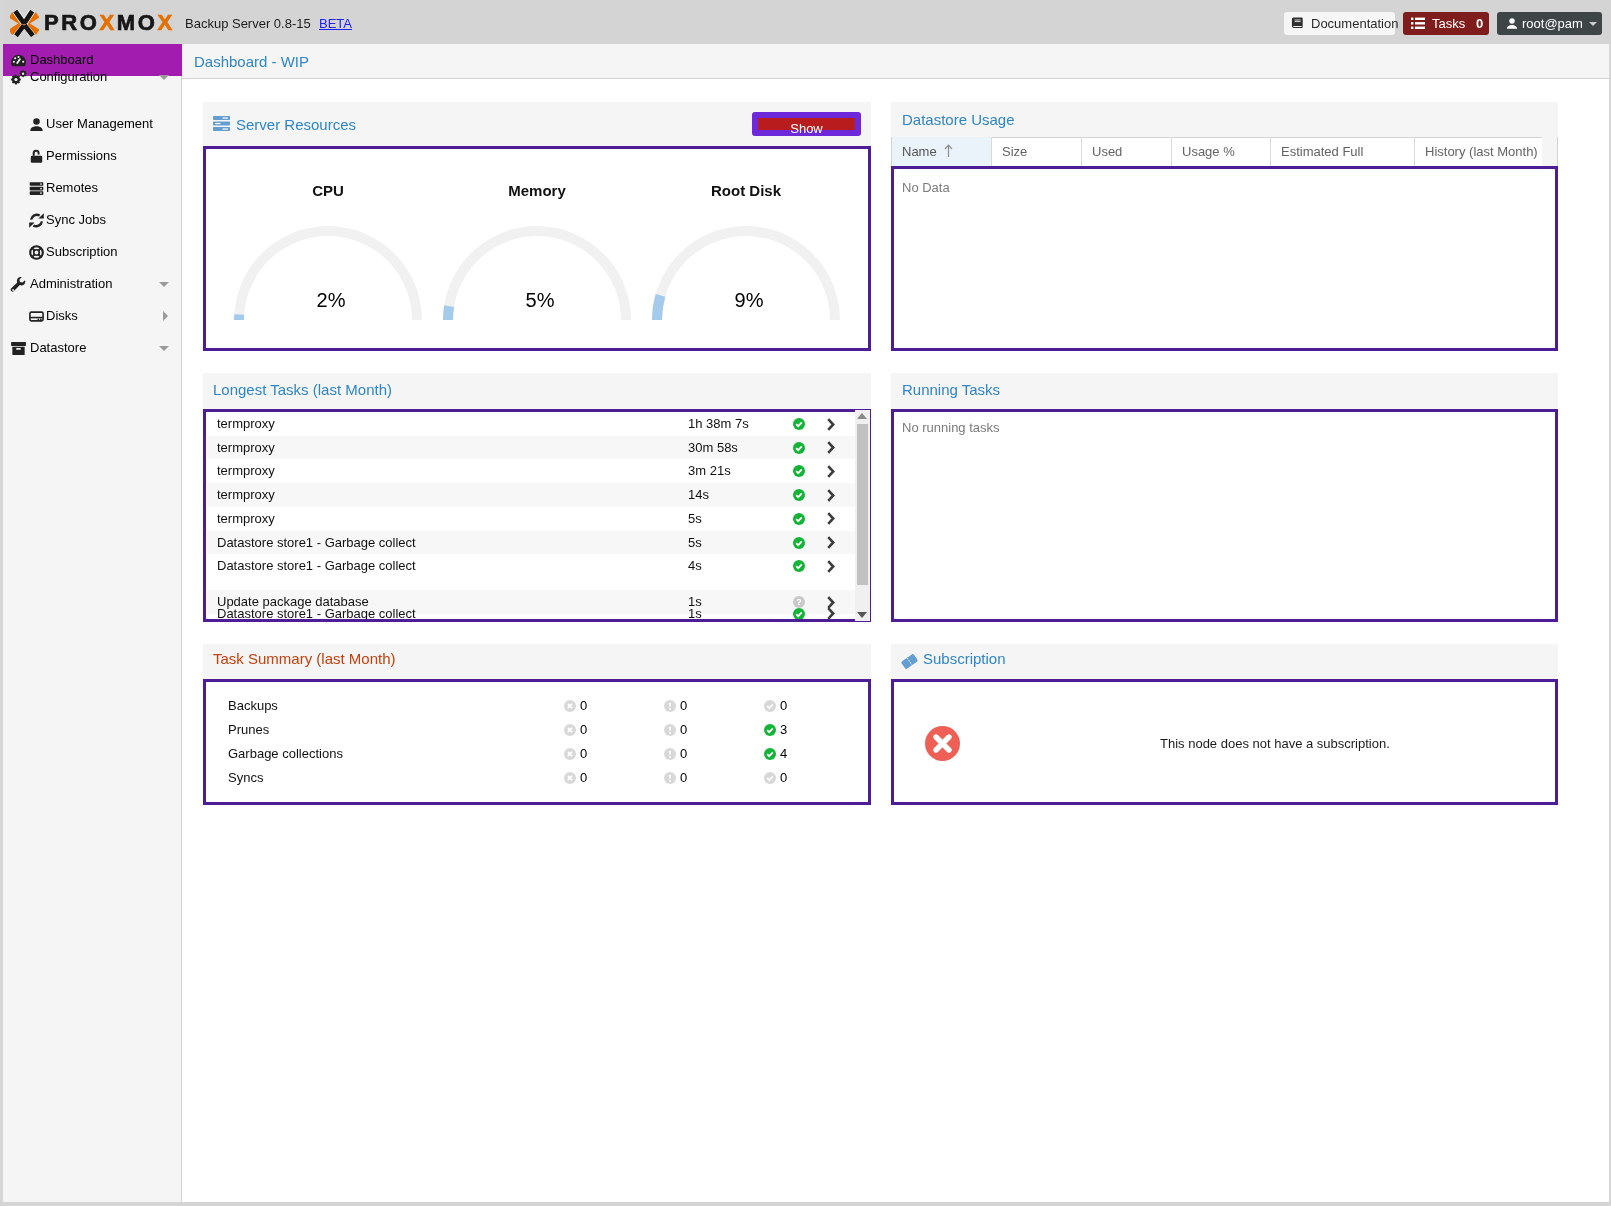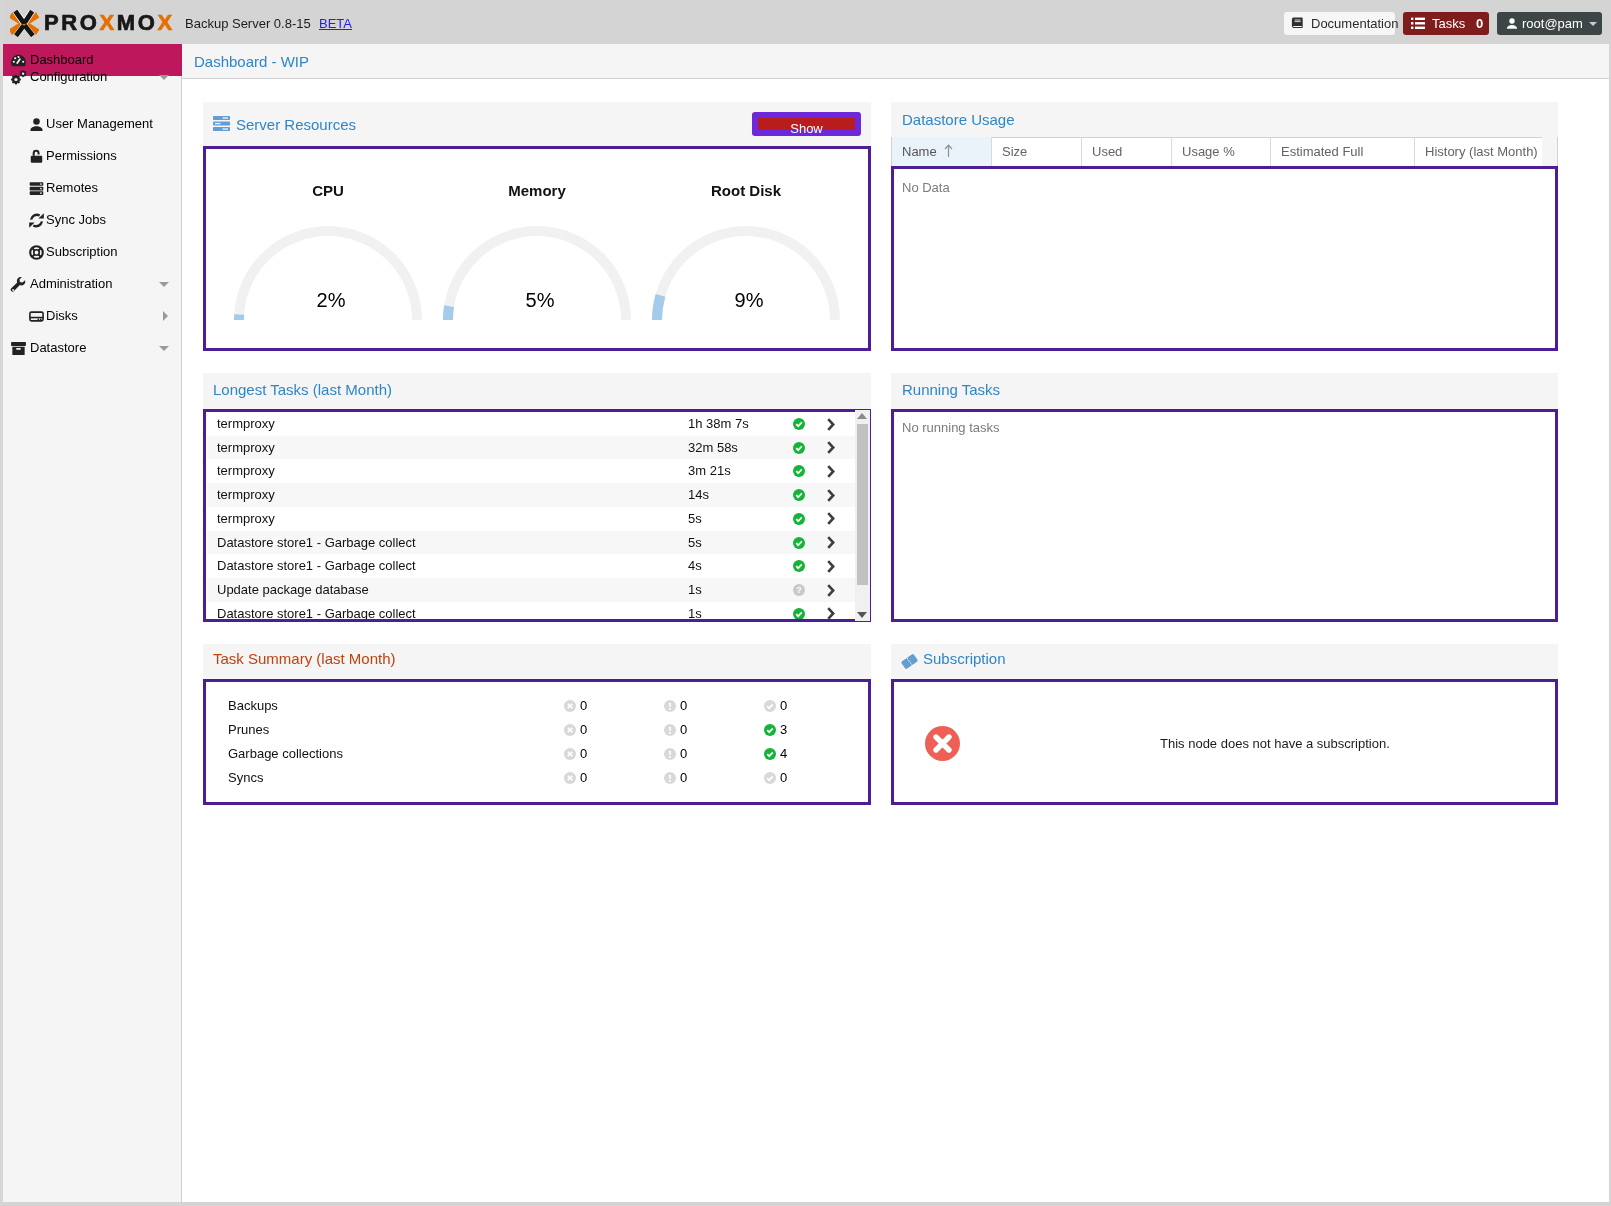--- a/index.html
+++ b/index.html
@@ -18,21 +18,21 @@
 #btn-tasks { left:1403px; width:86px; background:#7f1d1d; color:#fff; }
 #btn-user { left:1497px; width:105px; background:#3e4546; color:#fff; }
 
 
 #sidebar { left:0; top:44px; width:182px; height:1162px; background:#f5f5f5; border-right:1px solid #d0d0d0; }
 .nav { position:absolute; left:0; width:181.5px; height:32px; font-size:13px; color:#030303; }
 .nav .ic { position:absolute; left:10px; top:8px; width:17px; height:17px; }
 .nav .ic2 { position:absolute; left:28px; top:8px; width:17px; height:17px; }
 .nav .lbl1 { position:absolute; left:30px; top:0; line-height:32px; }
 .nav .lbl2 { position:absolute; left:46px; top:0; line-height:32px; }
-.nav.sel { background:#be185d;padding-left:11px; }
+.nav.sel { background:#a21caf;padding-left:11px; }
 .caret { position:absolute; right:13px; top:14px; width:0; height:0; border-left:5px solid transparent; border-right:5px solid transparent; border-top:5px solid #9a9a9a; }
 .caretr { position:absolute; right:14px; top:11px; width:0; height:0; border-top:5px solid transparent; border-bottom:5px solid transparent; border-left:5px solid #9a9a9a; }
 
 
 #tabbar { left:182px; top:44px; width:1429px; height:35px; background:#f5f5f5; border-bottom:1px solid #d2d2d2; }
 #tabtitle { left:194px; top:44px; height:35px; line-height:36px; font-size:15px; color:#2e86c8; }
 
 
 .phead { position:absolute; background:#f5f5f5; font-size:16px; color:#2e86c8; }
 .pbody { position:absolute; background:#fff; border:3px solid #4c1d95; }
@@ -328,21 +328,21 @@
       <svg class="tic" width="12" height="12" viewBox="0 0 12 12">
         <circle cx="6" cy="6" r="6" fill="#14b439"></circle>
         <path d="M3.2 6.2l2 2 3.6-3.8" fill="none" stroke="#fff" stroke-width="1.7"></path>
       </svg>
       <svg class="tch" width="8" height="13" viewBox="0 0 8 13">
         <path d="M1.2 1.2l5 5.3-5 5.3" fill="none" stroke="#3d3d3d" stroke-width="2.6"></path>
       </svg>
     </div>
   <div class="trow alt" style="top:23.7px;">
       <span class="tname">termproxy</span>
-      <span class="ttime">32m 58s</span>
+      <span class="ttime">30m 58s</span>
       <svg class="tic" width="12" height="12" viewBox="0 0 12 12">
         <circle cx="6" cy="6" r="6" fill="#14b439"></circle>
         <path d="M3.2 6.2l2 2 3.6-3.8" fill="none" stroke="#fff" stroke-width="1.7"></path>
       </svg>
       <svg class="tch" width="8" height="13" viewBox="0 0 8 13">
         <path d="M1.2 1.2l5 5.3-5 5.3" fill="none" stroke="#3d3d3d" stroke-width="2.6"></path>
       </svg>
     </div>
   <div class="trow" style="top:47.4px;">
       <span class="tname">termproxy</span>
@@ -392,21 +392,21 @@
       <span class="tname">Datastore store1 - Garbage collect</span>
       <span class="ttime">4s</span>
       <svg class="tic" width="12" height="12" viewBox="0 0 12 12">
         <circle cx="6" cy="6" r="6" fill="#14b439"></circle>
         <path d="M3.2 6.2l2 2 3.6-3.8" fill="none" stroke="#fff" stroke-width="1.7"></path>
       </svg>
       <svg class="tch" width="8" height="13" viewBox="0 0 8 13">
         <path d="M1.2 1.2l5 5.3-5 5.3" fill="none" stroke="#3d3d3d" stroke-width="2.6"></path>
       </svg>
     </div>
-  <div class="trow alt" style="top:166px;">
+  <div class="trow alt" style="top:178px;">
       <span class="tname">Update package database</span>
       <span class="ttime">1s</span>
       <svg class="tic" width="12" height="12" viewBox="0 0 12 12">
         <circle cx="6" cy="6" r="6" fill="#c9c9c9"></circle>
         <text x="6" y="9" text-anchor="middle" font-family="Liberation Sans" font-size="9" font-weight="bold" fill="#fff">?</text>
       </svg>
       <svg class="tch" width="8" height="13" viewBox="0 0 8 13">
         <path d="M1.2 1.2l5 5.3-5 5.3" fill="none" stroke="#3d3d3d" stroke-width="2.6"></path>
       </svg>
     </div>

